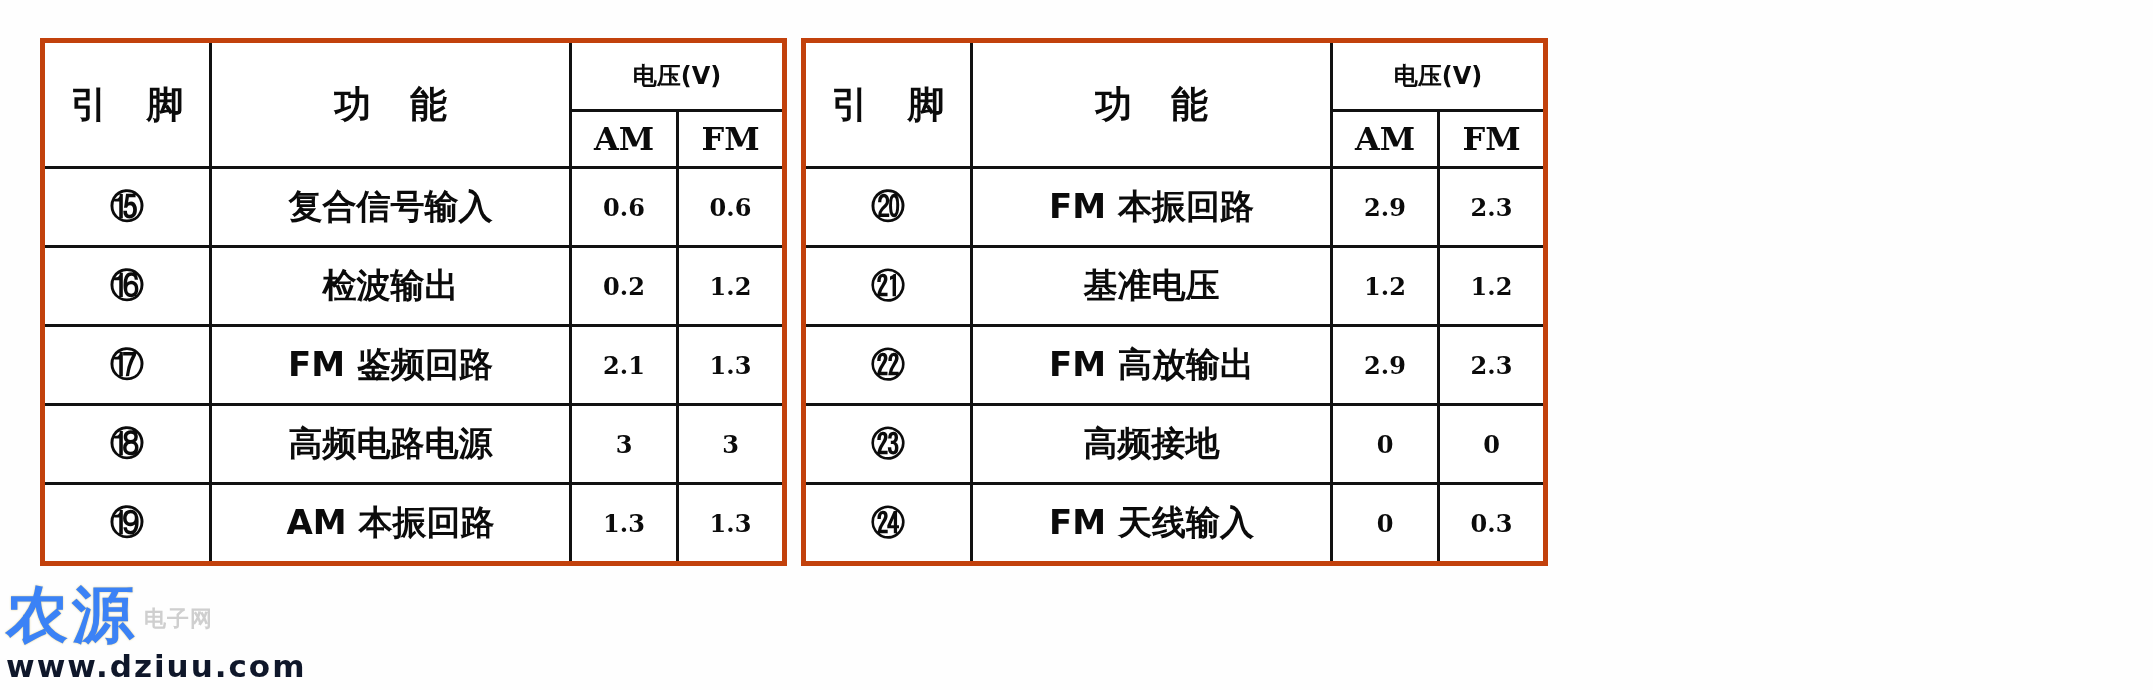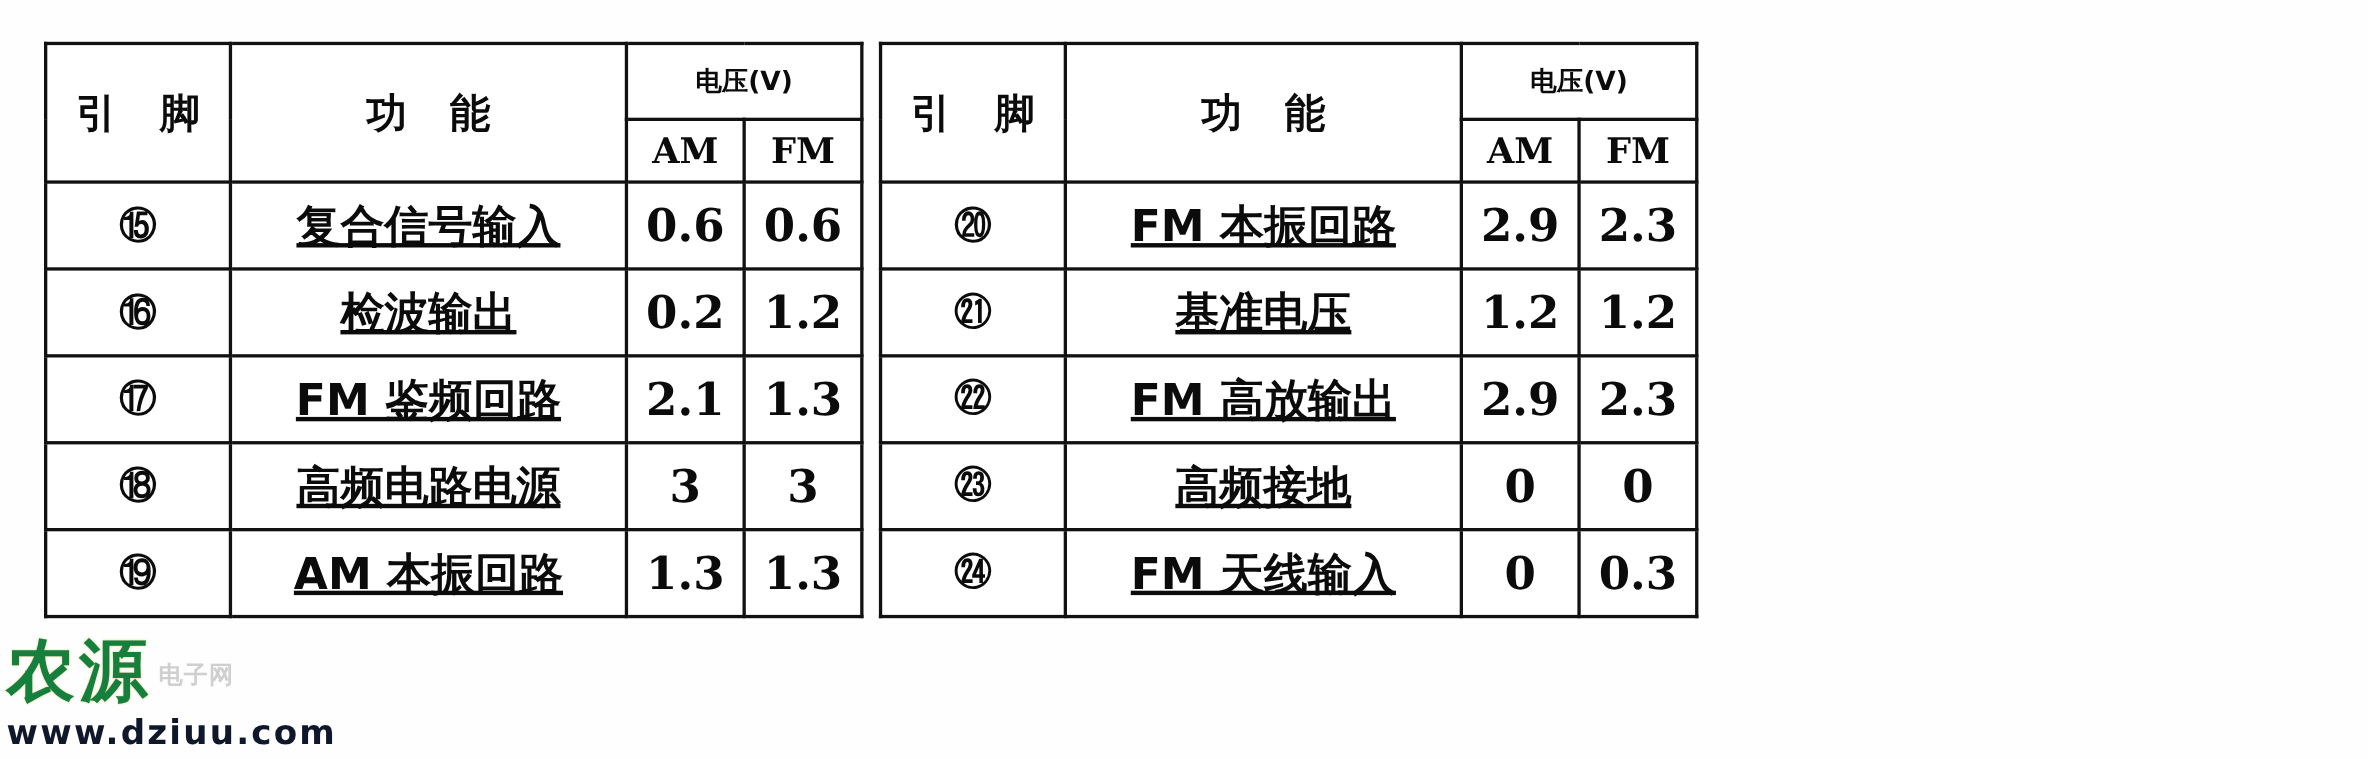--- a/index.html
+++ b/index.html
@@ -46,21 +46,21 @@
     padding: 0;
     text-align: center;
     vertical-align: middle;
     font-weight: bold;
     color: #0b0b0b;
     background: #ffffff;
   }
 
   
   table.pin-table {
-    border: 2px solid #c2410c;
+    border: 5px solid #c2410c;
   }
 
   .col-pin    { width: 168px; }
   .col-func   { width: 360px; }
   .col-am     { width: 107px; }
   .col-fm     { width: 107px; }
 
   .hdr-row-top td { height: 66px; }
   .hdr-row-bot td { height: 54px; }
   .body-row td    { height: 76px; }
@@ -81,46 +81,45 @@
   .th-am, .th-fm {
     font-size: 32px;
     font-family: "DejaVu Serif", "Liberation Serif", serif;
   }
 
   .pin-cell {
     font-size: 34px;
     font-family: "DejaVu Sans", "Liberation Sans", sans-serif;
   }
   .func-cell {
-    font-size: 40px;
+    font-size: 34px;
     text-align: left;
     padding-left: 22px;
-    text-decoration: underline;
   }
   .val-cell {
-    font-size: 41px;
+    font-size: 24px;
     font-family: "DejaVu Serif", "Liberation Serif", serif;
   }
 
   
   .watermark {
     position: absolute;
     left: 6px;
     bottom: 6px;
     pointer-events: none;
     user-select: none;
   }
   .wm-main {
     font-size: 62px;
     font-weight: bold;
-    color: #15803d;
+    color: #3b82f6;
     letter-spacing: 4px;
     line-height: 1.0;
     text-shadow: 0 0 2px rgba(200,160,30,0.6);
-    font-family: Liberation Mono, monospace;
+    font-family: Liberation Sans, sans-serif;
   }
   .wm-small {
     display: inline-block;
     font-size: 22px;
     font-weight: bold;
     color: #cfcfcf;
     letter-spacing: 1px;
     margin-left: 6px;
     vertical-align: 10px;
   }

